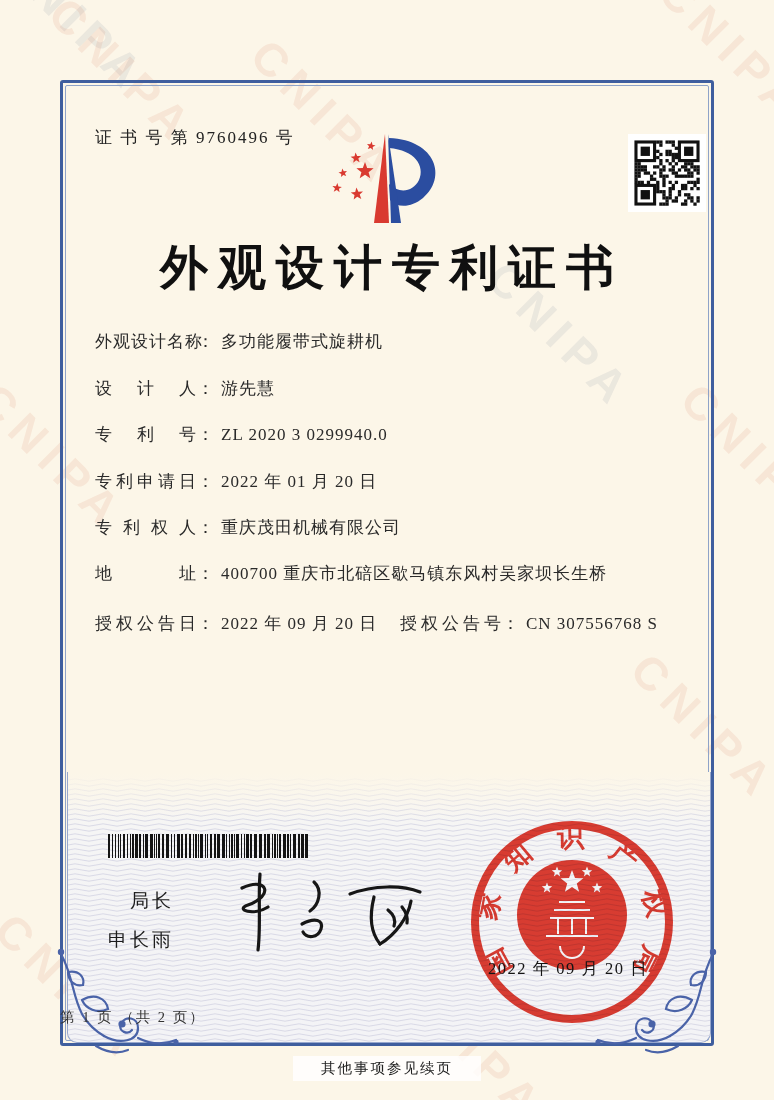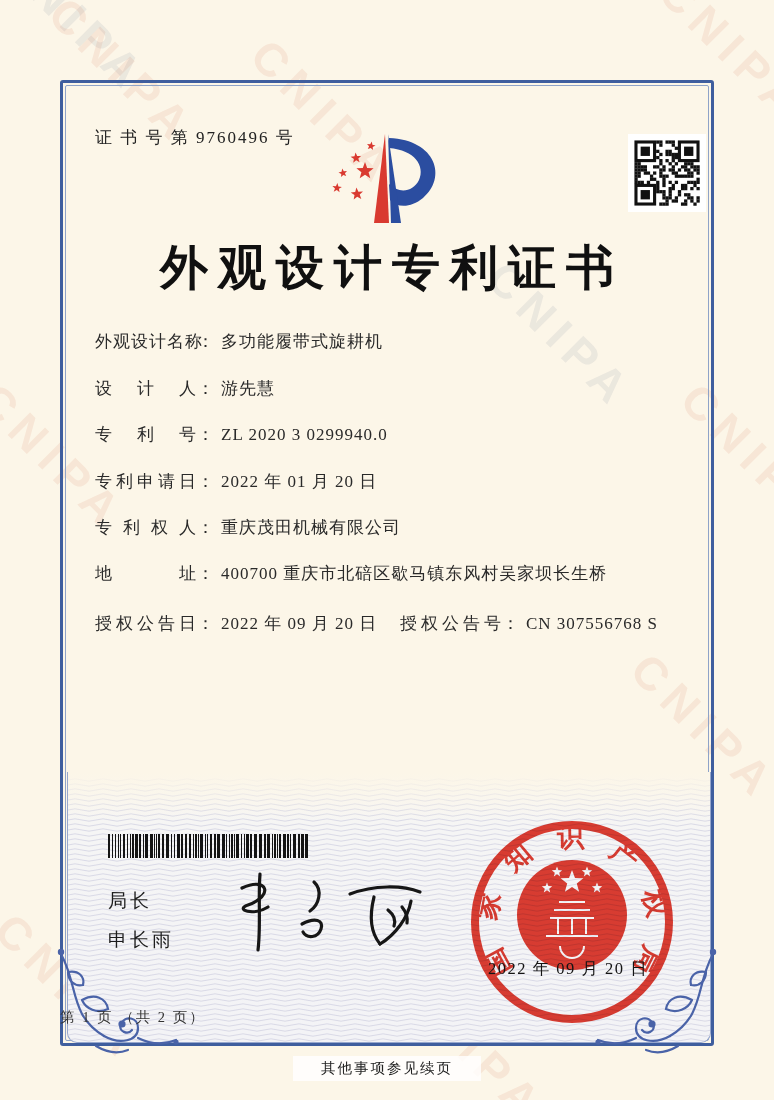--- a/index.html
+++ b/index.html
@@ -46,21 +46,21 @@
   .panel::after {
     content:""; position:absolute; left:0; right:0; top:0; height:48px;
     background:linear-gradient(#fcf6e8,rgba(252,246,232,0));
   }
   .flourish { position:absolute; width:132px; height:118px; z-index:5; }
   .flourish.left  { left:52px;  top:942px; }
   .flourish.right { left:590px; top:942px; transform:scaleX(-1); }
   .barcode { position:absolute; left:108px; top:834px; width:202px; height:24px; z-index:4; }
   .signer {
     position:absolute; left:108px; top:888px; z-index:4;
-    font-family:"Liberation Sans","DejaVu Sans",sans-serif; font-size:19px; color:#1c1c1c;
+    font-family:"Liberation Sans","DejaVu Sans",sans-serif; font-size:19px; color:#1c1c1c;text-align:right;
   }
   .signer div { margin-bottom:13px; letter-spacing:3px; }
   .signature { position:absolute; left:222px; top:868px; z-index:4; }
   .seal { position:absolute; left:460px; top:818px; width:224px; height:208px; z-index:4; opacity:0.93; mix-blend-mode:multiply; }
   .seal-date {
     position:absolute; left:488px; top:958px; z-index:6; font-size:16.5px;
     letter-spacing:1.5px; color:#141414; white-space:nowrap;
   }
   .page-num { position:absolute; left:60px; top:1008px; width:654px; text-align:left; font-size:14.5px; letter-spacing:2px; color:#333; z-index:6; }
   .cont-note {

